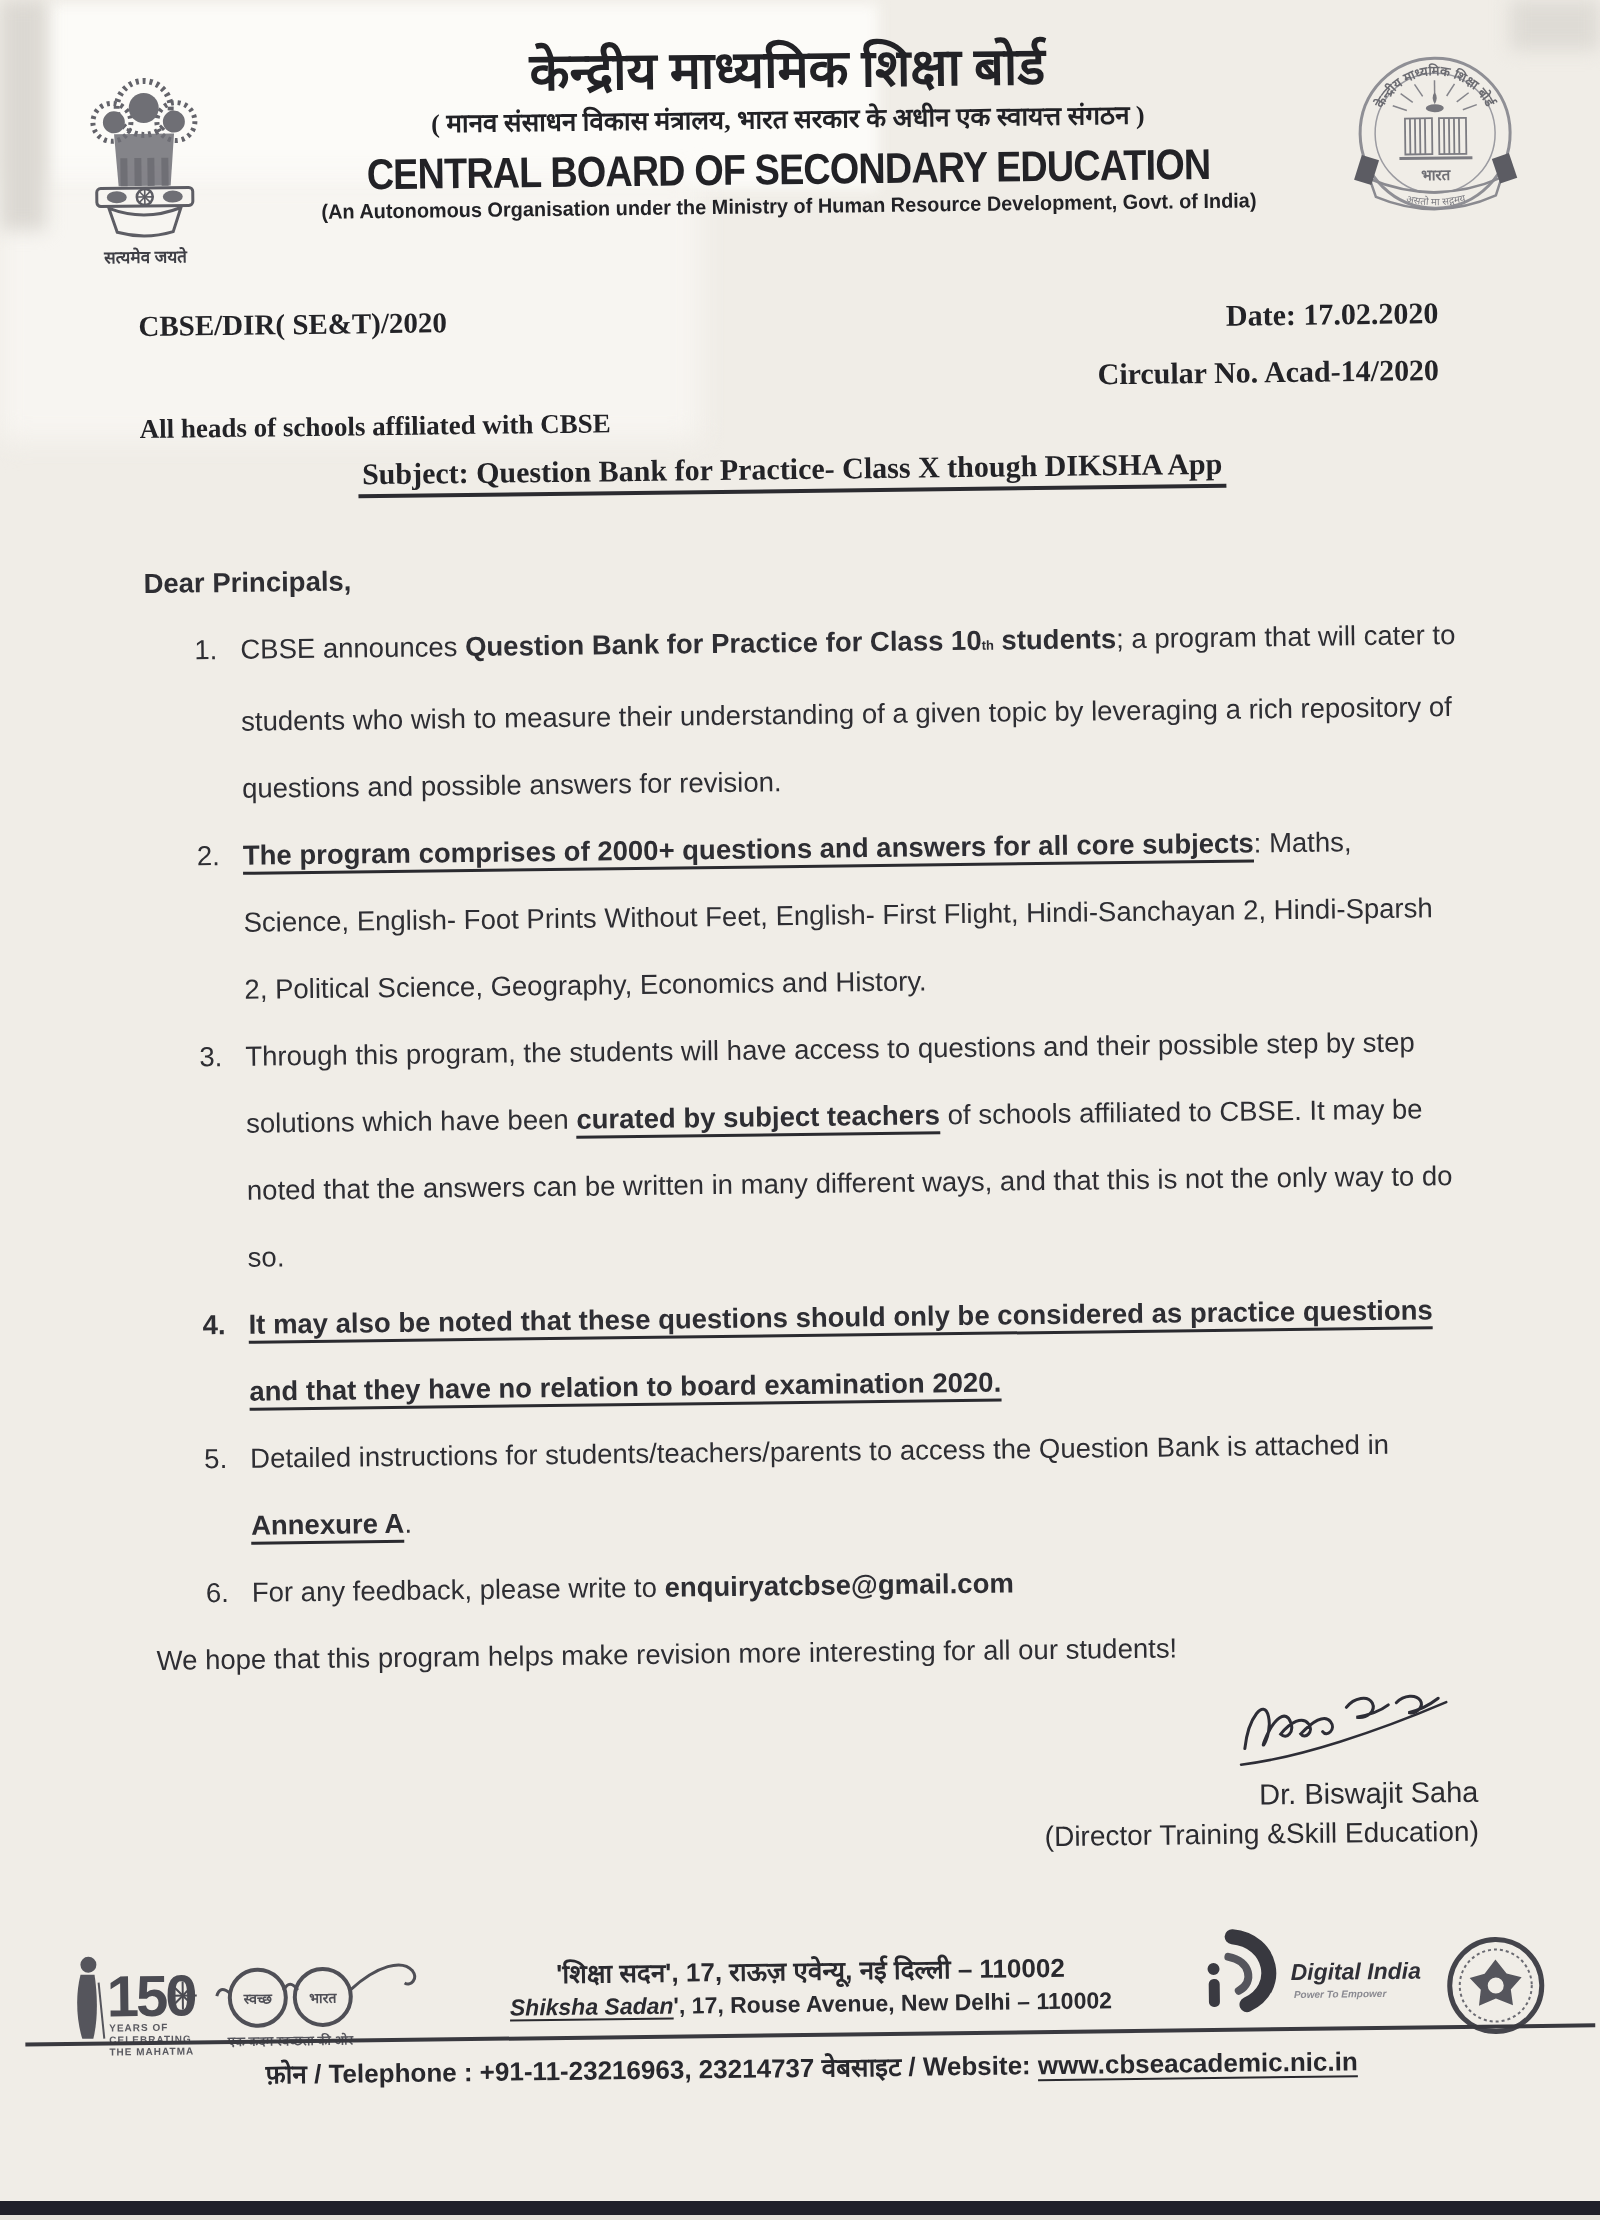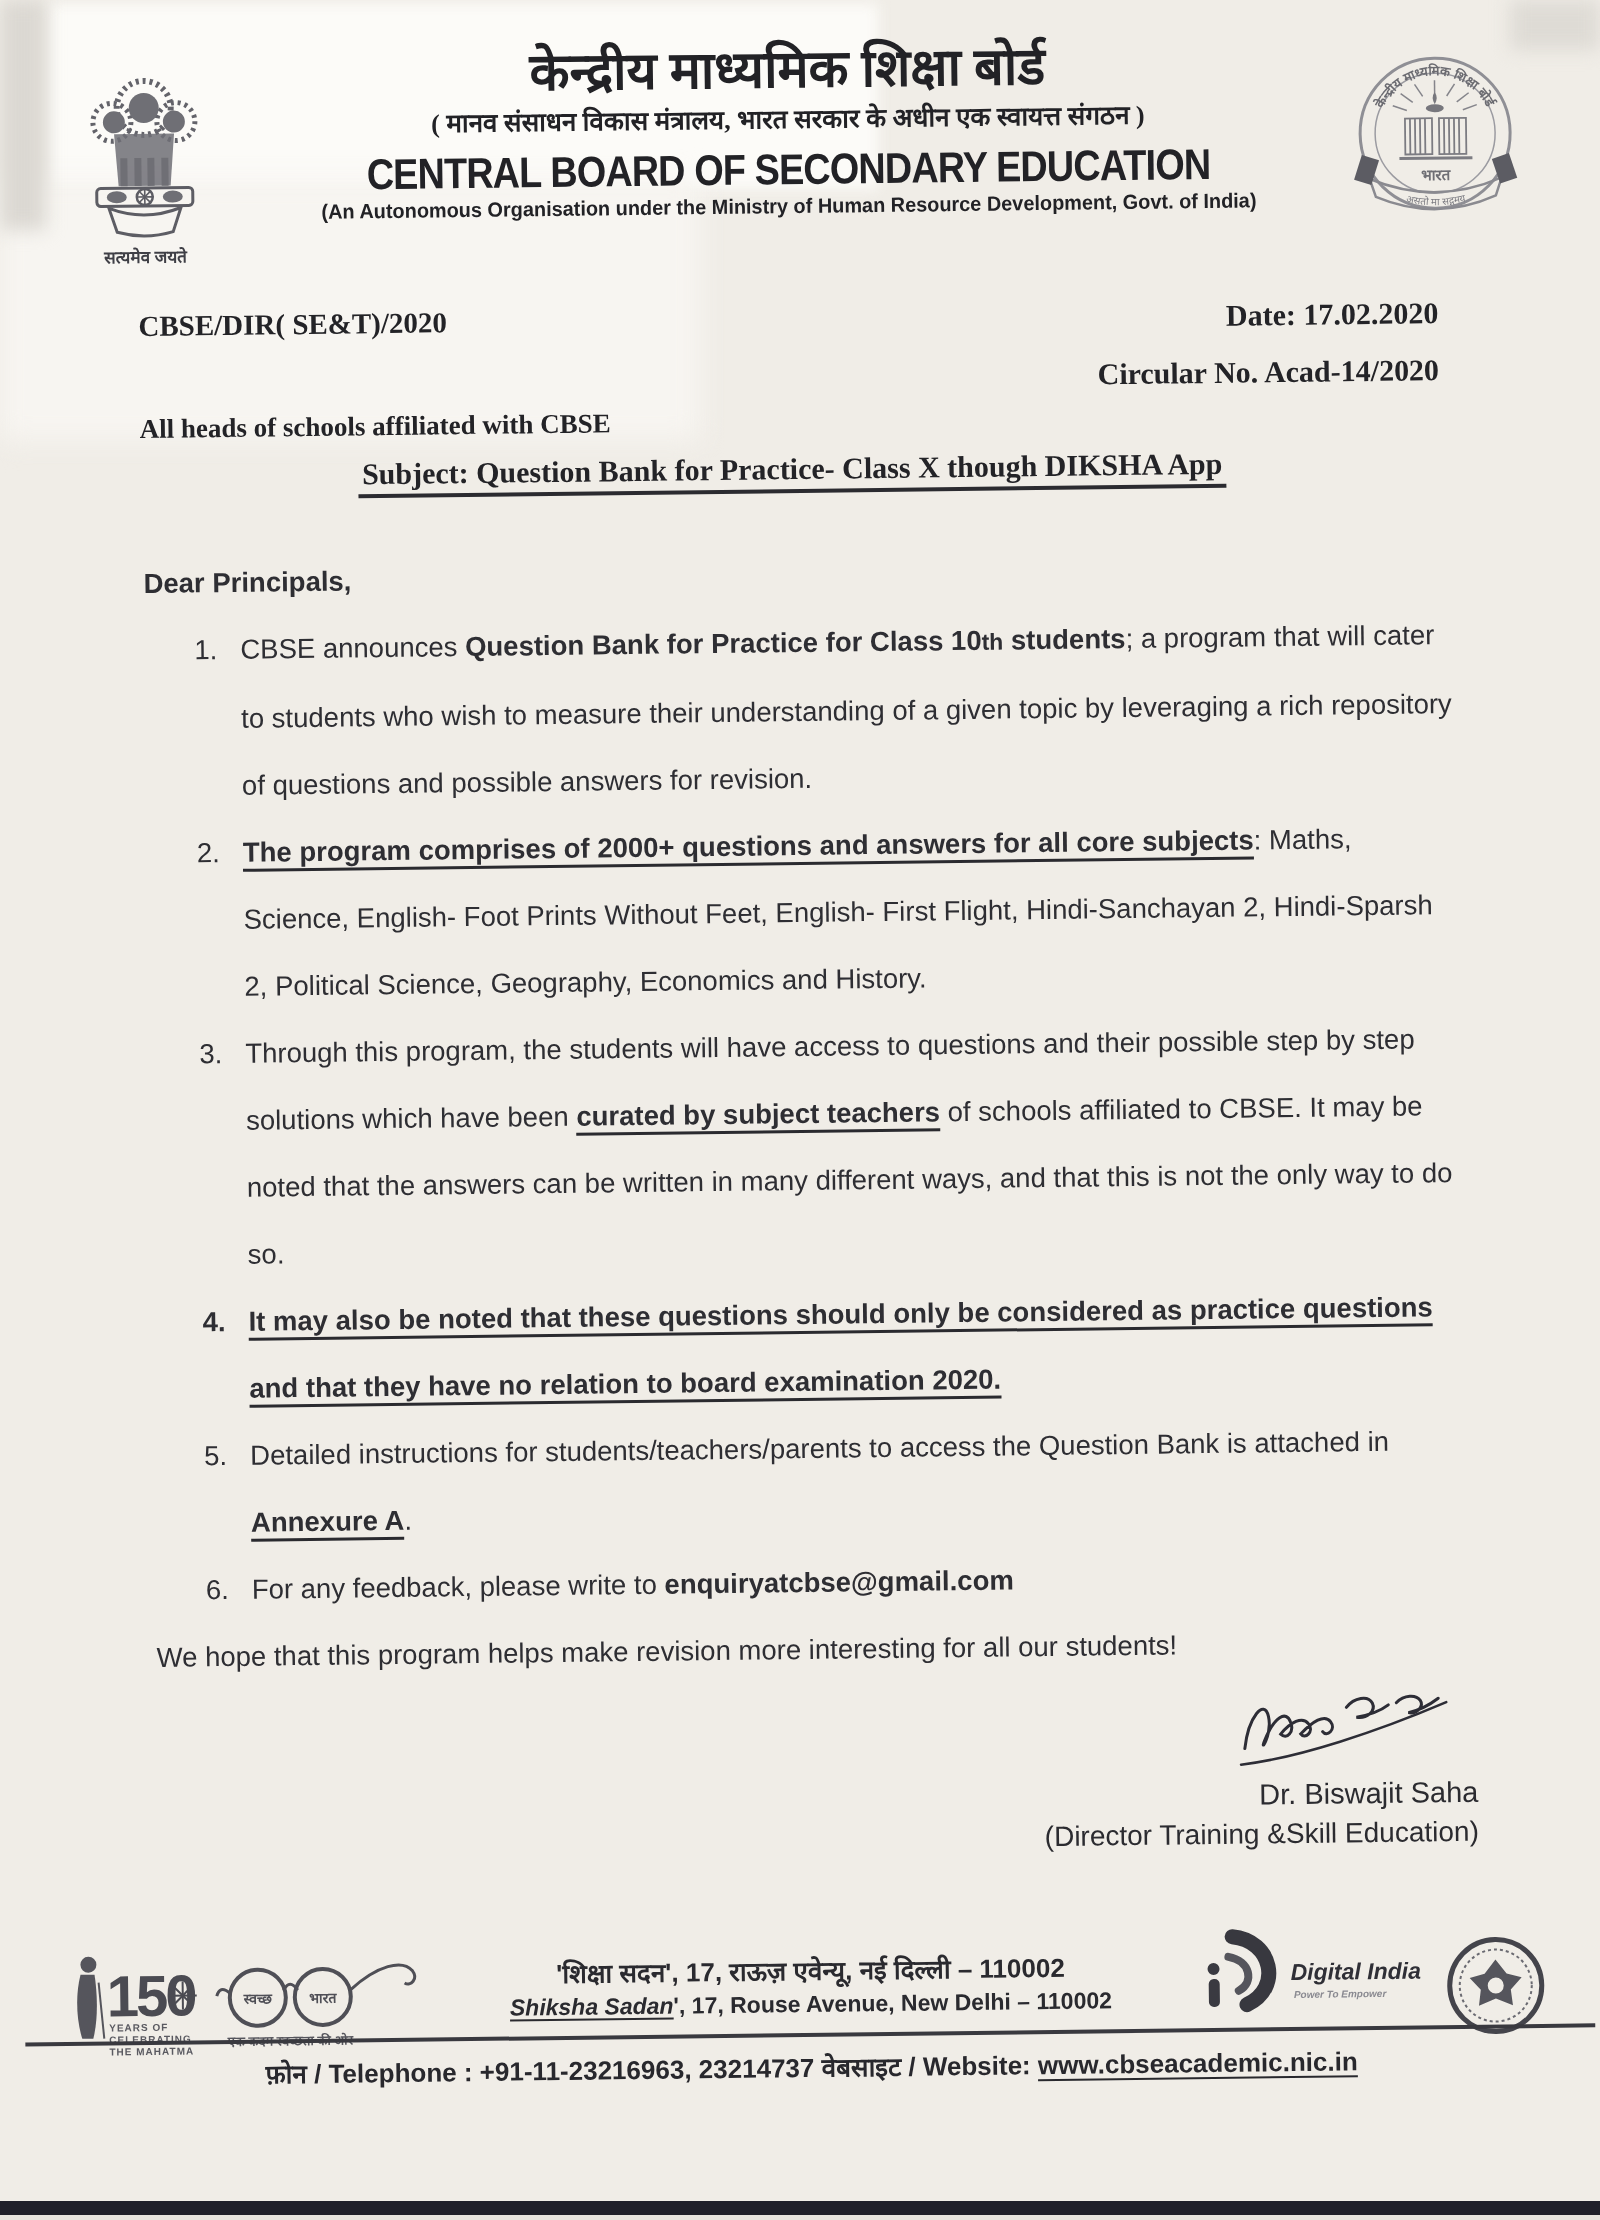--- a/index.html
+++ b/index.html
@@ -47,21 +47,21 @@
 
   
   .letter { position:absolute; top:542px; left:150px; right:138px; font-size:27.5px; line-height:67px; }
   .salutation { font-weight:bold; }
   .li { display:flex; }
   .num { width:46px; margin-left:50px; flex:none; }
   .num.nb { font-weight:bold; }
   .txt { flex:1; }
   .b { font-weight:bold; }
   .bu { font-weight:bold; border-bottom:3px solid #2a2a2f; padding-bottom:1px; }
-  .ord { font-size:23px; }
+  .ord { font-size:13px; }
   .closing { margin-top:0; }
 
   
   .sig-block { position:absolute; top:1694px; right:130px; text-align:right; color:#2b2b30; }
   .sigsvg { margin-right:14px; }
   .sig-name { font-size:29px; line-height:40px; margin-top:0px; }
   .sig-title { font-size:28px; line-height:40px; }
 
   
   .ftr { position:absolute; left:0; top:1930px; width:100%; height:200px; font-weight:bold; }

